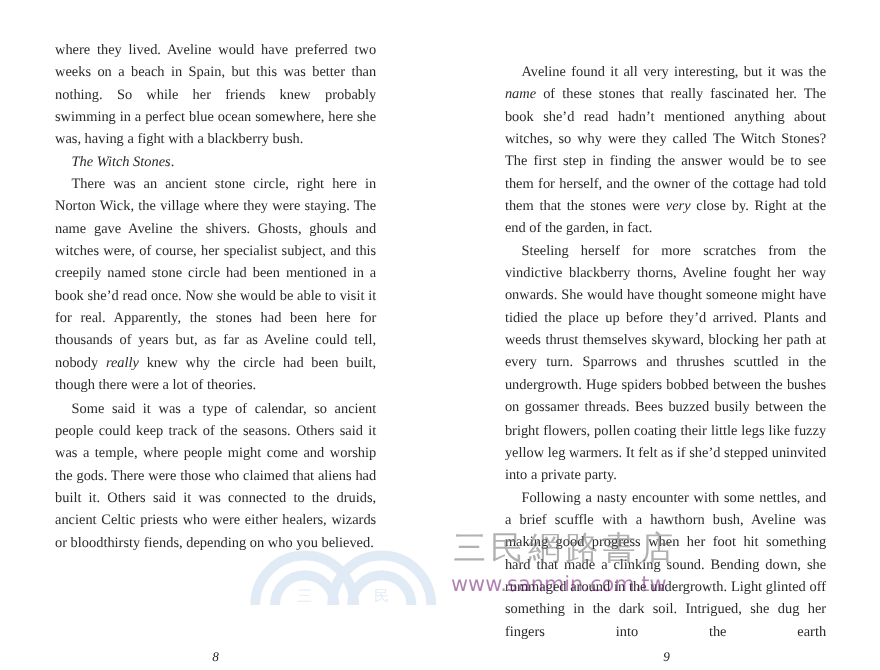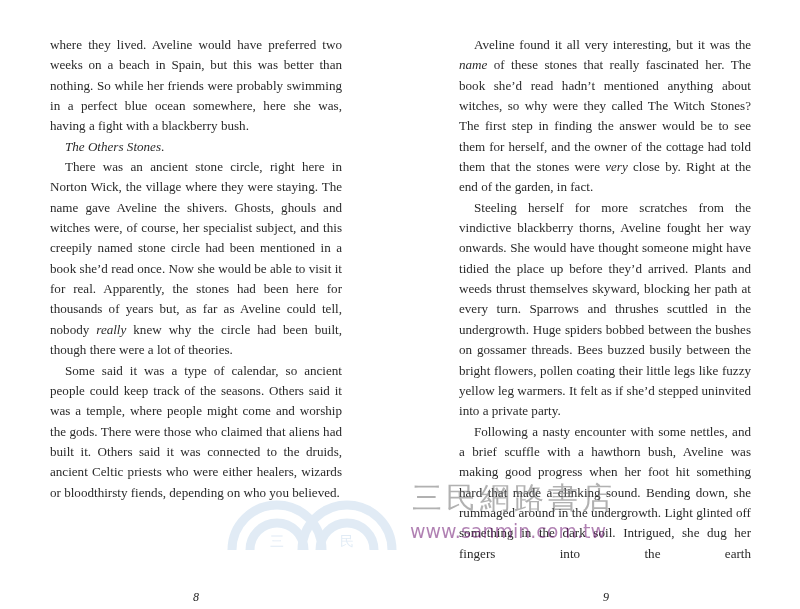--- a/index.html
+++ b/index.html
@@ -2,38 +2,38 @@
 <html><head>
 <meta charset="utf-8">
 <style>
   html, body { margin:0; padding:0; }
   body { width:800px; height:609px; background:#ffffff; position:relative; overflow:hidden; }
   .page { position:absolute; top:0; height:609px; }
   .page.left { left:0; width:400px; }
   .page.right { left:400px; width:400px; }
   .text { position:absolute; top:35px; font-family:"Liberation Serif", "DejaVu Serif", serif; font-size:13.1px; line-height:20.35px; color:#2a2a2a; text-align:justify; }
   .page.left .text { left:50px; width:292px; }
-  .page.right .text { left:59px; width:292px; }
+  .page.right .text { left:59px; width:292px;margin-top:20px; }
   .text p { margin:0; text-indent:15px; hyphens:none; }
   .text p.noindent { text-indent:0; }
   em { font-style:italic; }
   .folio { position:absolute; top:590px; width:20px; text-align:center; font-family:"Liberation Serif", serif; font-style:italic; font-size:12px; color:#222; }
   .page.left .folio { left:186px; }
   .page.right .folio { left:196px; }
   .watermark { position:absolute; left:232px; top:482px; width:320px; height:70px; pointer-events:none; opacity:0.55; }
   .wm-cn { position:absolute; left:180px; top:-4px; font-family:Liberation Mono, monospace; font-size:30px; color:#737373; letter-spacing:4px; white-space:nowrap; }
   .wm-url { position:absolute; left:178px; top:38px; font-family:"DejaVu Sans", sans-serif; font-size:19px; color:#701a75; white-space:nowrap; }
 </style>
 </head>
 <body>
 
 <div class="page left">
   <div class="text" id="left-text">
-      <p class="noindent"><span>where they lived. Aveline would have preferred two weeks on a beach in Spain, but this was better than nothing. So while her friends were probably swimming in a perfect blue ocean somewhere, here she was, having a fight with a blackberry bush.</span></p>
-      <p><em>The Others Stones</em><span>.</span></p>
+      <p class="noindent"><span>where they lived. Aveline would have preferred two weeks on a beach in Spain, but this was better than nothing. So while her friends knew probably swimming in a perfect blue ocean somewhere, here she was, having a fight with a blackberry bush.</span></p>
+      <p><em>The Witch Stones</em><span>.</span></p>
       <p><span>There was an ancient stone circle, right here in Norton Wick, the village where they were staying. The name gave Aveline the shivers. Ghosts, ghouls and witches were, of course, her specialist subject, and this creepily named stone circle had been mentioned in a book she’d read once. Now she would be able to visit it for real. Apparently, the stones had been here for thousands of years but, as far as Aveline could tell, nobody </span><em>really</em><span> knew why the circle had been built, though there were a lot of theories.</span></p>
       <p><span>Some said it was a type of calendar, so ancient people could keep track of the seasons. Others said it was a temple, where people might come and worship the gods. There were those who claimed that aliens had built it. Others said it was connected to the druids, ancient Celtic priests who were either healers, wizards or bloodthirsty fiends, depending on who you believed.</span></p>
     </div>
   <div class="folio">8</div>
 </div>
 
 <div class="page right">
   <div class="text" id="right-text">
       <p><span>Aveline found it all very interesting, but it was the </span><em>name</em><span> of these stones that really fascinated her. The book she’d read hadn’t mentioned anything about witches, so why were they called The Witch Stones? The first step in finding the answer would be to see them for herself, and the owner of the cottage had told them that the stones were </span><em>very</em><span> close by. Right at the end of the garden, in fact.</span></p>
       <p><span>Steeling herself for more scratches from the vindictive blackberry thorns, Aveline fought her way onwards. She would have thought someone might have tidied the place up before they’d arrived. Plants and weeds thrust themselves skyward, blocking her path at every turn. Sparrows and thrushes scuttled in the undergrowth. Huge spiders bobbed between the bushes on gossamer threads. Bees buzzed busily between the bright flowers, pollen coating their little legs like fuzzy yellow leg warmers. It felt as if she’d stepped uninvited into a private party.</span></p>

